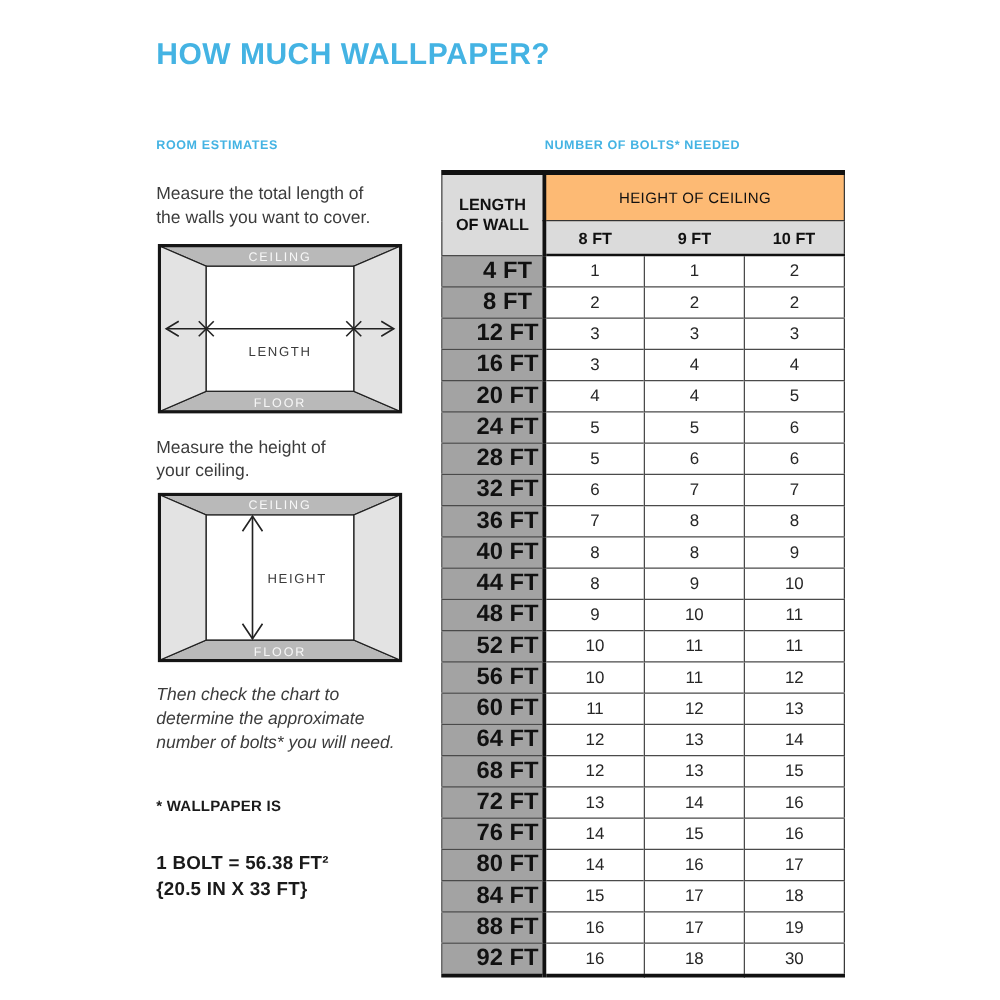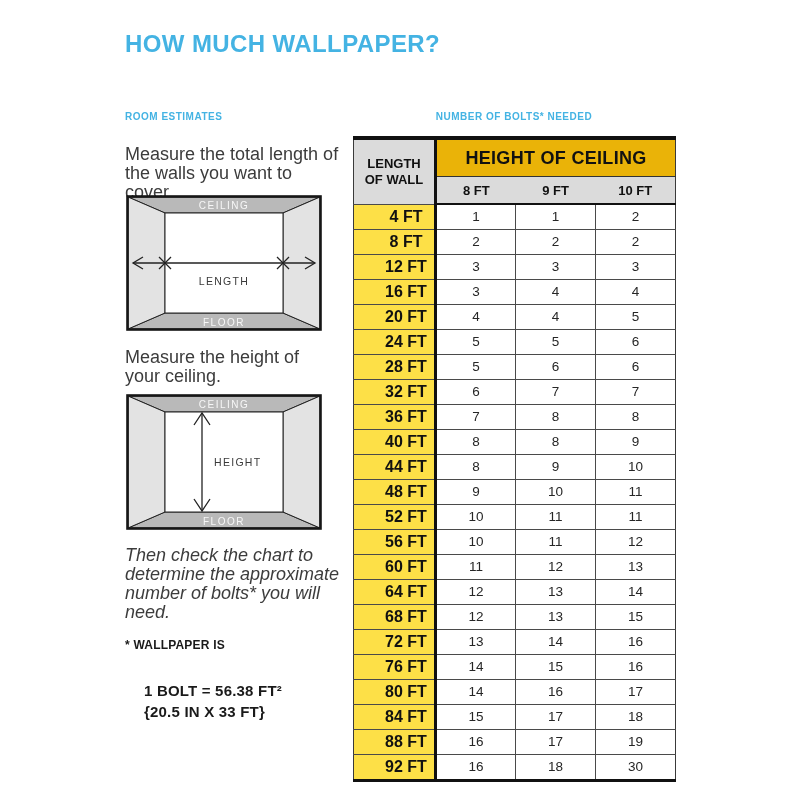--- a/index.html
+++ b/index.html
@@ -17,21 +17,21 @@
     text-align:center;
   }
   .section-heading {
     font-size:10px; font-weight:700; letter-spacing:0.5px;
     color:#44b3e3;
   }
   .left-heading { left:125px; top:111px; }
 
   .body-text {
     left:125px; width:220px;
-    font-size:18px; line-height:19px; color:#3c3c3c;
+    font-size:14px; line-height:19px; color:#3c3c3c;
     white-space:pre-line;
   }
   .step1 { top:145px; }
   .step2 { top:348px; }
   .step3 { top:546px;font-style:italic; }
 
   .diagram { left:126px; width:196px; height:136px; }
   .diagram1 { top:195px; }
   .diagram2 { top:394px; }
   svg text { font-family:"Liberation Sans", sans-serif; }
@@ -41,21 +41,20 @@
   .footnote {
     left:125px; top:635px;
     font-size:12px; font-weight:700; line-height:21px; color:#1a1a1a;
     letter-spacing:0.2px;
   }
   .footnote .indent { padding-left:10px; }
   .bolt-spec {
     left:125px; top:680px;
     font-size:15px; font-weight:700; line-height:21px; color:#1a1a1a;
     letter-spacing:0.2px;
-    margin-left:19px;
   }
 
   .table-title {
     left:353px; top:111px; width:322px; text-align:center;
   }
 
   table.bolts {
     position:absolute; left:353px; top:136px;
     border-collapse:collapse; table-layout:fixed; width:322px;
     border-top:4px solid #111;
@@ -64,33 +63,33 @@
     border-right:1.5px solid #3a3a3a;
   }
   table.bolts th, table.bolts td { text-align:center; vertical-align:middle; padding:0; }
   th.corner {
     width:82px; background:#dbdbdb;
     border-right:3px solid #111;
     font-size:13px; font-weight:700; line-height:16px; color:#111;
     white-space:pre-line;
   }
   th.group-hdr {
-    background:#eab308; height:36px;
+    background:#fdba74; height:36px;
     border-bottom:1px solid #333; border-left:3px solid #111;
-    font-size:18px; font-weight:700; letter-spacing:0.3px; color:#111;
+    font-size:12px; font-weight:400; letter-spacing:0.3px; color:#111;
   }
   tr.subhdr th {
     background:#dbdbdb; height:26px;
     border-bottom:2px solid #111;
     font-size:13px; font-weight:700; color:#111;
   }
   tbody.data th {
-    background:#fde047; height:24px;
+    background:#a3a3a3; height:24px;
     border-right:3px solid #111; border-top:1px solid #4a4a4a;
-    font-size:16px; font-weight:700; color:#111;padding-left:24px;
+    font-size:19px; font-weight:700; color:#111;padding-left:24px;
   }
   tbody.data td {
     border-top:1px solid #4a4a4a; border-left:1px solid #4a4a4a;
     font-size:13.5px; font-weight:400; color:#262626;
     background:#ffffff;
   }
 </style>
 </head>
 <body>
 

